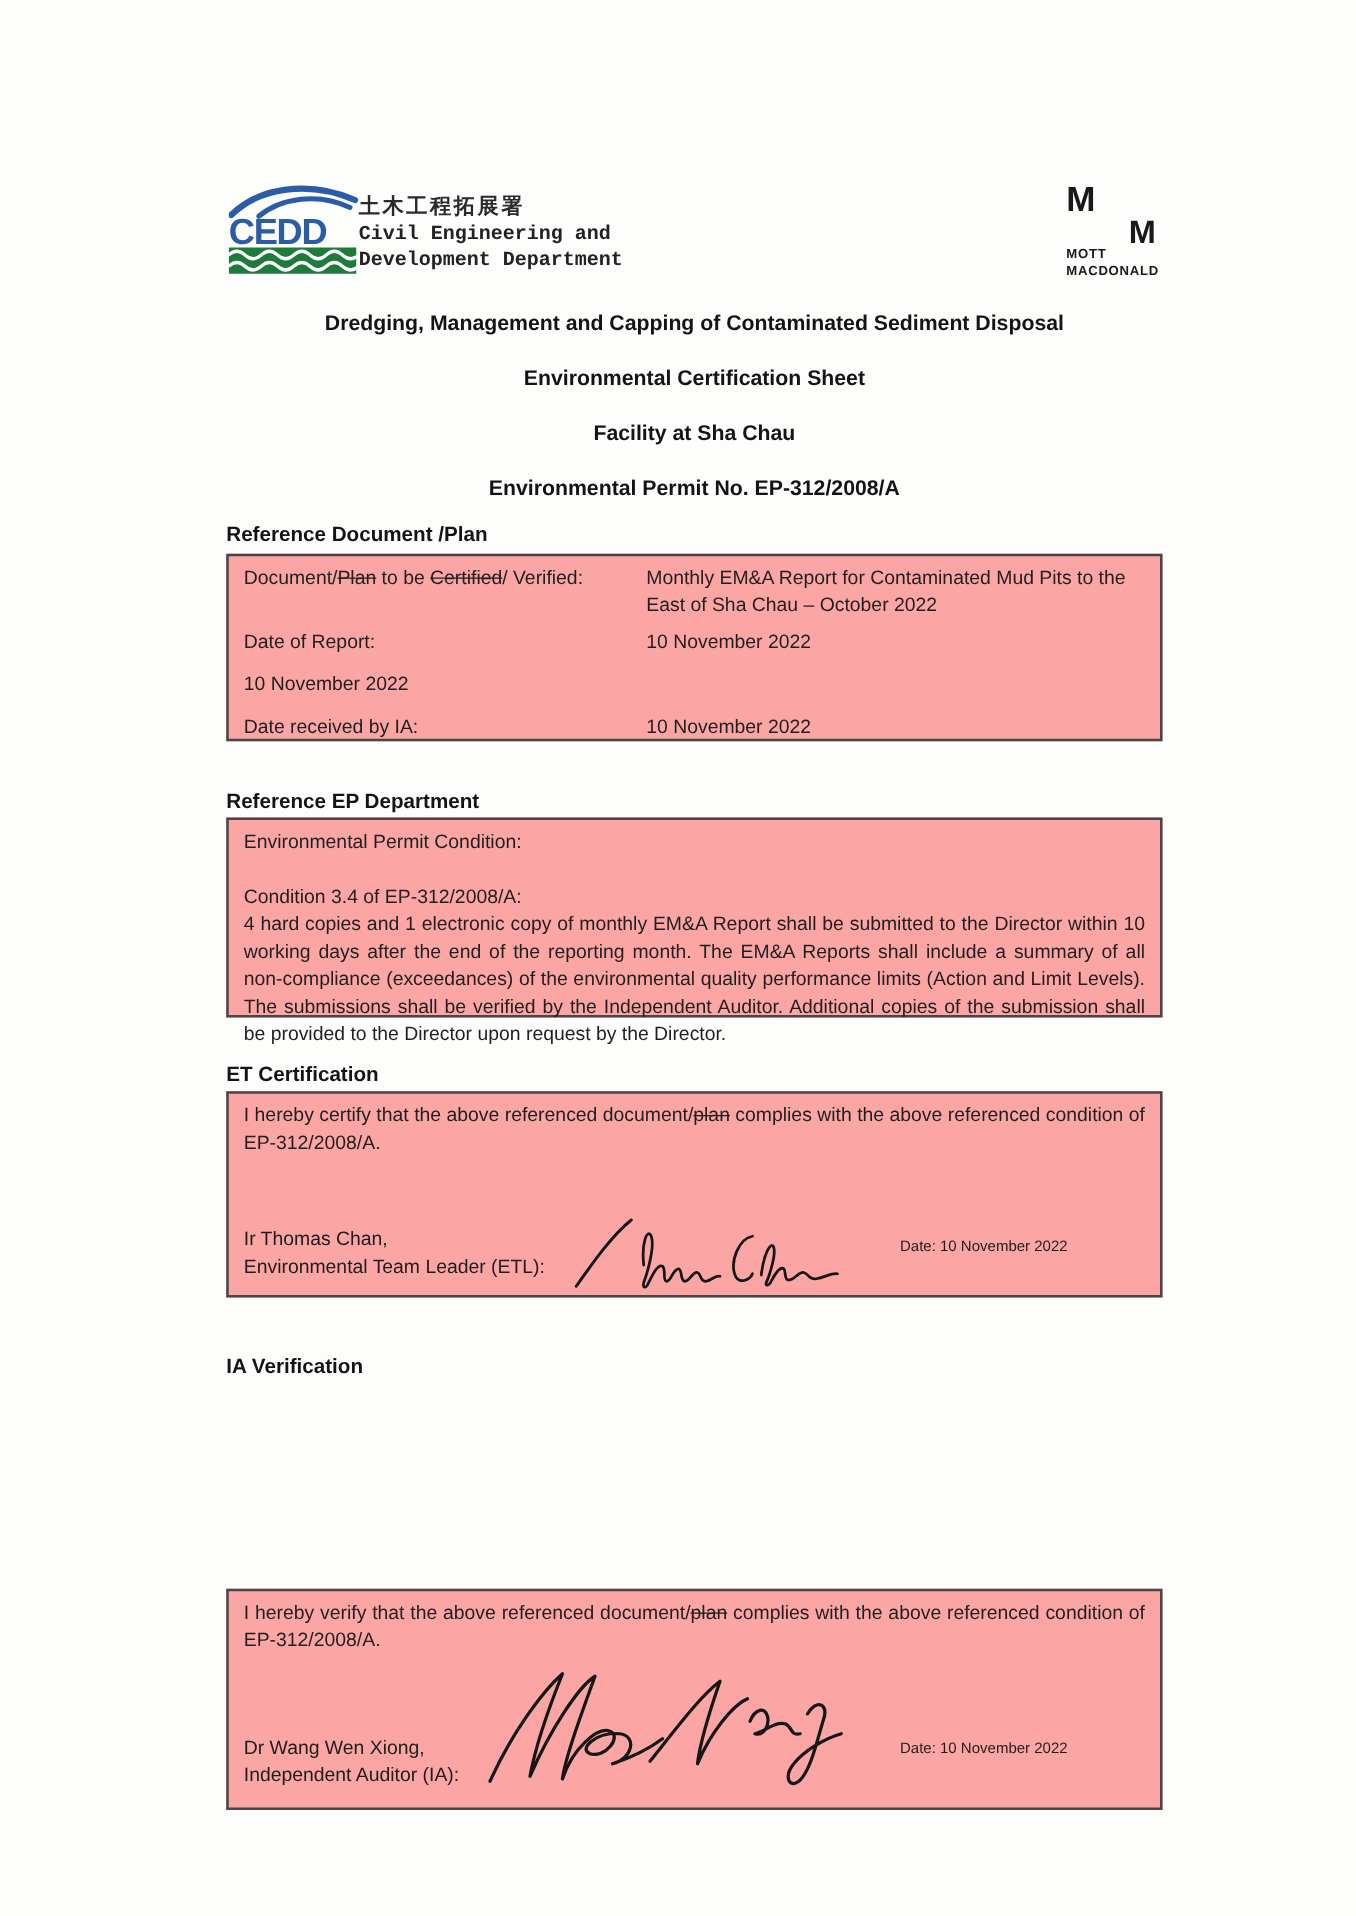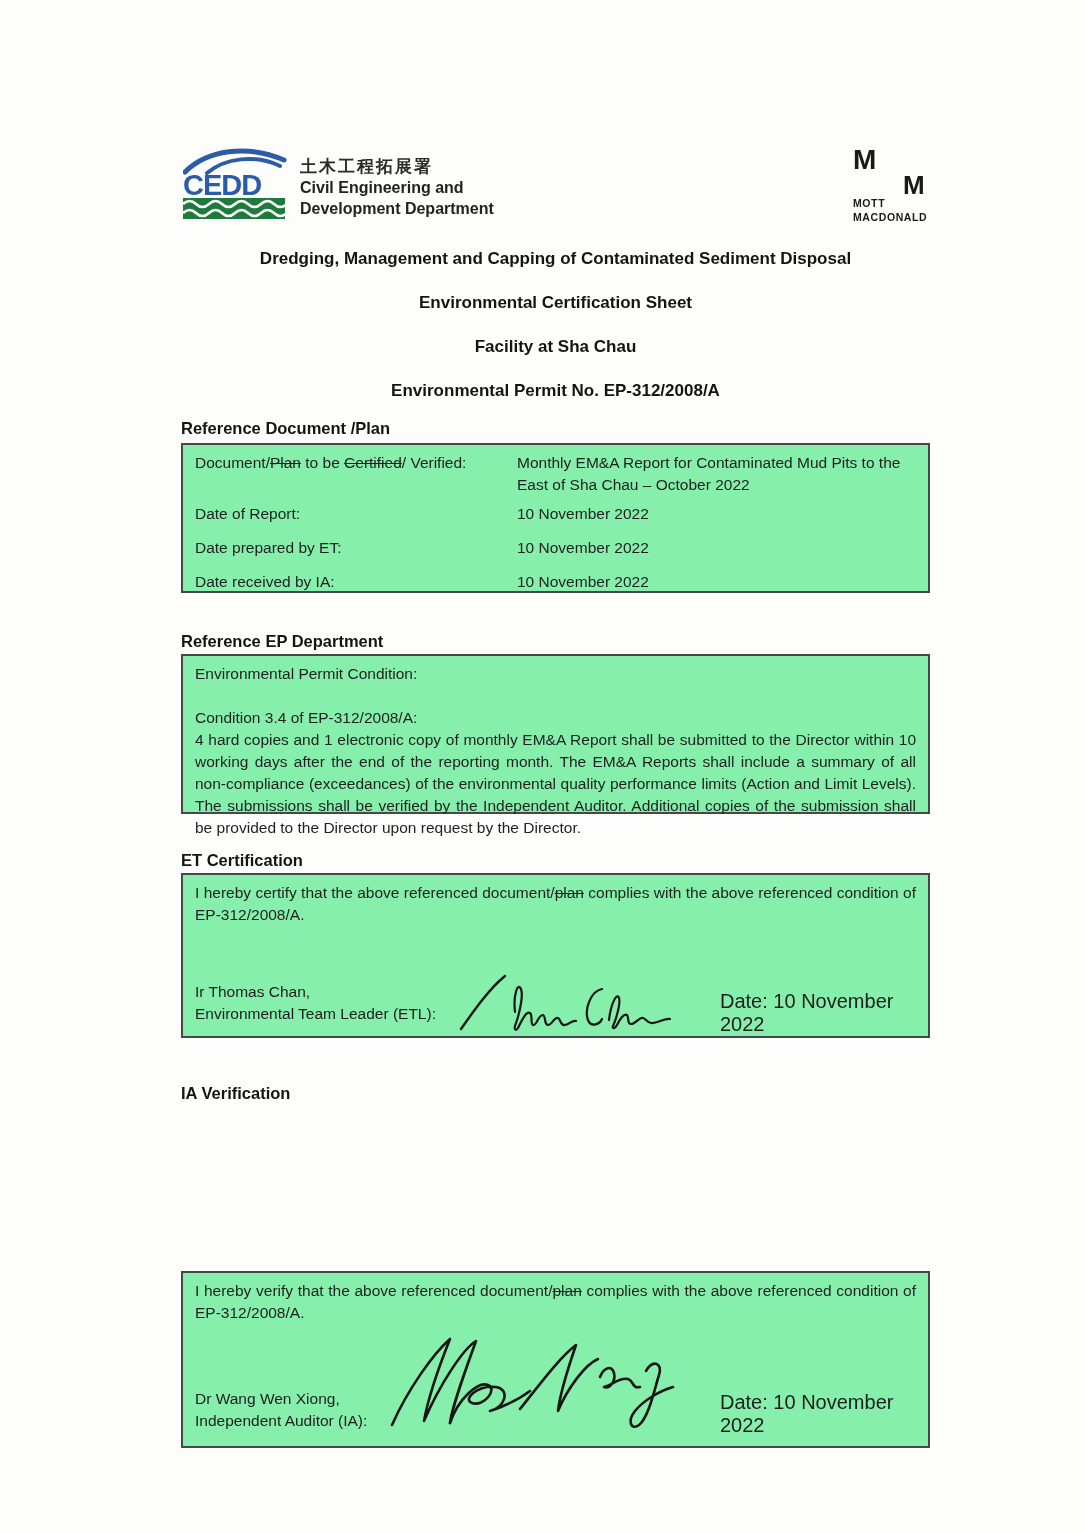--- a/index.html
+++ b/index.html
@@ -8,51 +8,51 @@
     width:1085px;height:1533px;
     background:#fdfdfc;
     font-family:"Liberation Sans","DejaVu Sans",sans-serif;
     color:#1d1d1d;
     margin:0 auto;
     overflow:hidden;
   }
   
   .cedd-block{position:absolute;left:183px;top:146px;display:flex;align-items:center;}
   .cedd-emblem{width:104px;height:74px;flex:0 0 auto;}
-  .cedd-text{margin-left:13px;padding-top:8px;line-height:21px;}
+  .cedd-text{padding-top:8px;line-height:21px;font-family:Liberation Mono, monospace;}
   .cedd-chinese{font-size:17px;font-weight:600;letter-spacing:2px;color:#2a2a2a;}
   .cedd-en{font-size:16px;font-weight:bold;color:#222;}
   .mm-block{position:absolute;left:853px;top:148px;width:90px;color:#191919;}
   .mm-m1{font-size:28px;font-weight:bold;line-height:24px;}
   .mm-m2{font-size:26px;font-weight:bold;line-height:22px;margin-left:50px;margin-top:2px;}
   .mm-line{font-size:10.5px;font-weight:bold;letter-spacing:0.6px;line-height:13px;margin-top:1px;}
   .mm-line:first-of-type{margin-top:4px;}
   
   .titles{position:absolute;left:181px;top:250px;width:749px;text-align:center;}
   .title-line{font-size:17px;font-weight:bold;color:#141414;margin:0 0 26px 0;line-height:18px;}
   
   .section-heading{position:absolute;left:181px;font-size:16.5px;font-weight:bold;color:#141414;margin:0;}
   .box{
     position:absolute;left:181px;width:749px;
-    border:2px solid #474747;background:#86efac;
+    border:2px solid #474747;background:#fca5a5;
     box-sizing:border-box;
   }
   .box-inner{padding:7px 12px 9px 12px;font-size:15.5px;line-height:22px;color:#1f1f1f;}
   
   .ref-row{display:flex;margin-bottom:12px;}
   .ref-row.first{margin-bottom:7px;}
   .ref-label{width:322px;flex:0 0 auto;}
   .ref-value{flex:1 1 auto;}
   .strike{text-decoration:line-through;}
   .blank-line{height:22px;}
   .justified{text-align:justify;}
   
   .sig-box{position:relative;}
   .sig-name-block{position:absolute;left:12px;font-size:15.5px;line-height:22px;}
-  .sig-date{position:absolute;font-size:20px;}
+  .sig-date{position:absolute;font-size:12px;}
   .sig-svg{position:absolute;}
   .sig-svg path{fill:none;stroke:#161616;stroke-linecap:round;stroke-linejoin:round;}
 </style>
 </head>
 <body>
 
 <div class="page">
 
   <div class="cedd-block">
     <svg class="cedd-emblem" viewBox="0 0 104 74">
@@ -89,21 +89,20 @@
     <div class="box-inner">
       <div class="ref-row first">
         <div class="ref-label"><span>Document/</span><span class="strike">Plan</span><span> to be </span><span class="strike">Certified</span><span>/ Verified:</span></div>
         <div class="ref-value">Monthly EM&amp;A Report for Contaminated Mud Pits to the East of Sha Chau – October 2022</div>
       </div>
       <div class="ref-row">
         <div class="ref-label">Date of Report:</div>
         <div class="ref-value">10 November 2022</div>
       </div>
       <div class="ref-row">
-        <div class="ref-label">Date prepared by ET:</div>
         <div class="ref-value">10 November 2022</div>
       </div>
       <div class="ref-row">
         <div class="ref-label">Date received by IA:</div>
         <div class="ref-value">10 November 2022</div>
       </div>
     </div>
   </div>
 
   <h3 class="section-heading" style="top:632px">Reference EP Department</h3>

